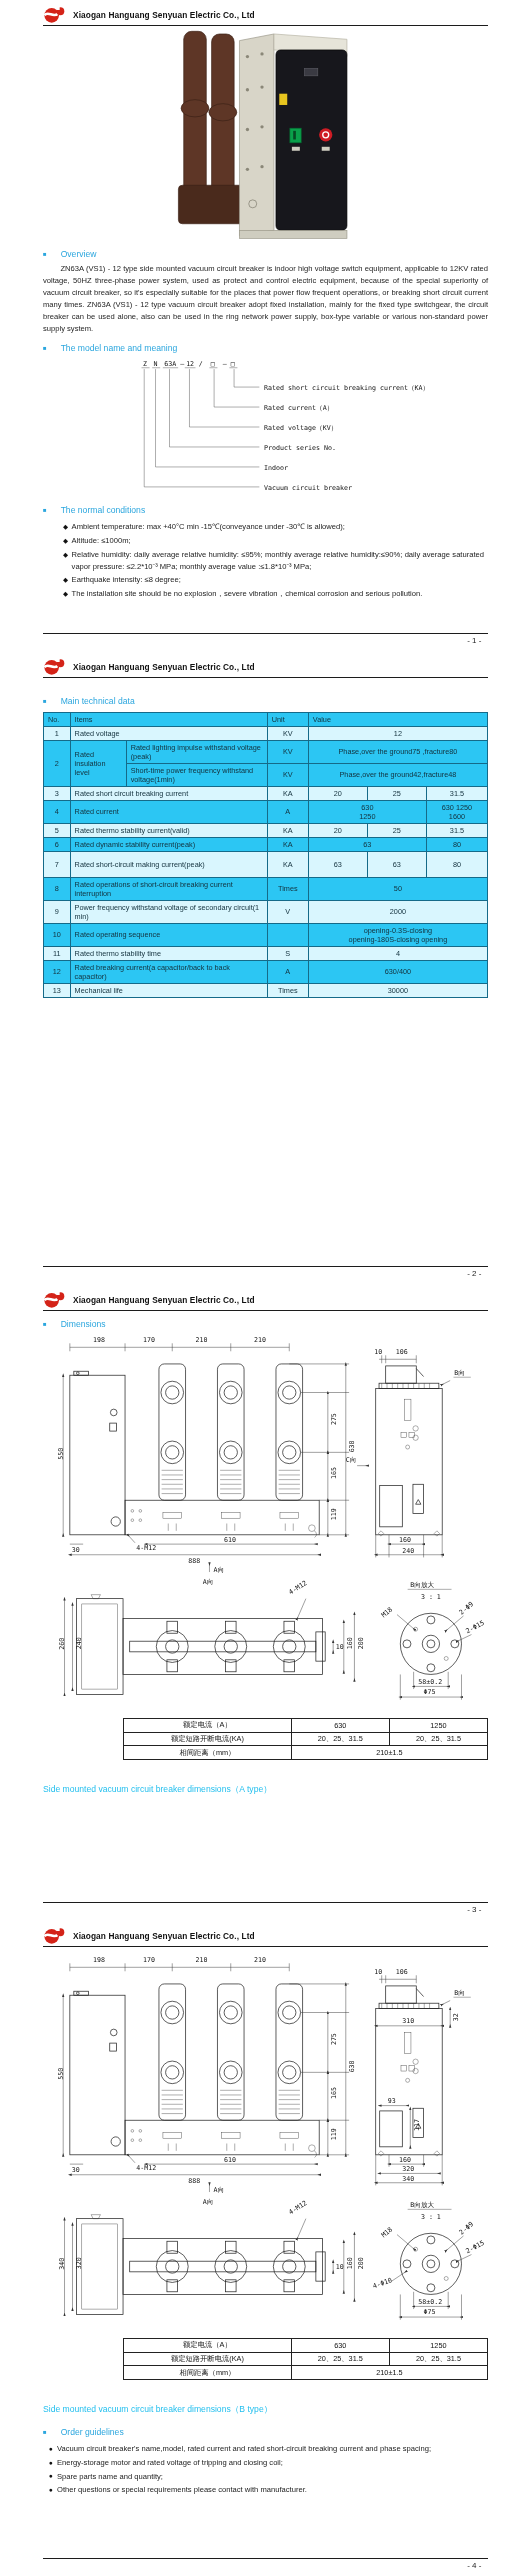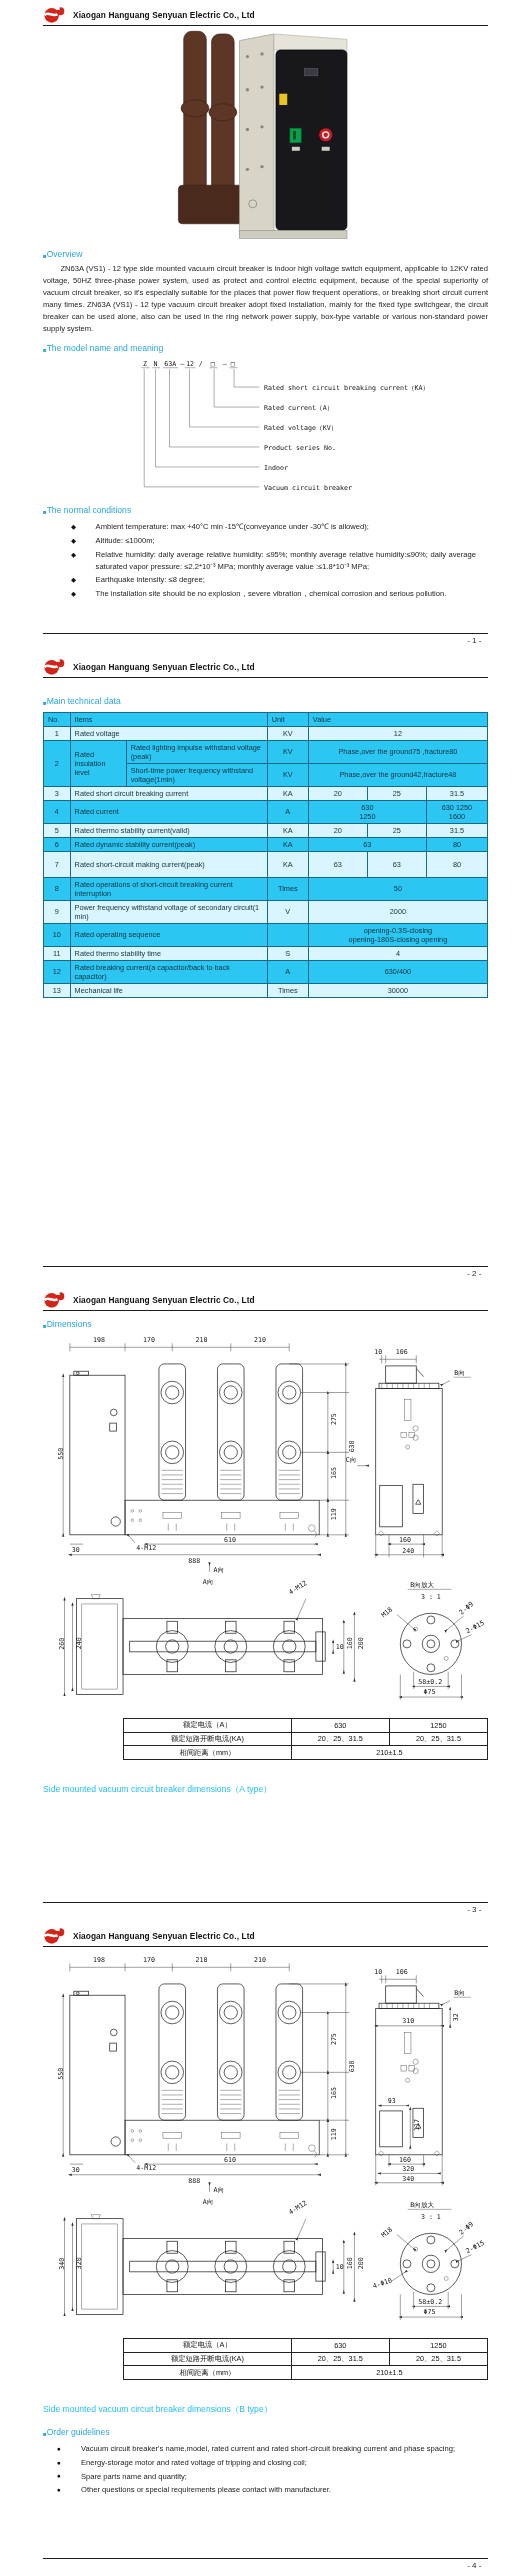--- a/index.html
+++ b/index.html
@@ -1,27 +1,27 @@
 <!DOCTYPE html>
 <html style="font-size:10.6px"><head>
 <meta charset="utf-8">
 <style>
   html,body{margin:0;padding:0;background:#fff;}
   body{width:512px;font-family:"Liberation Sans",sans-serif;color:#222;}
   .page{width:512px;box-sizing:border-box;padding:6px 24px 0 43px;display:flex;flex-direction:column;background:#fff;}
   .p1{height:652px}.p2{height:633px}.p3{height:636px}.p4{height:656px}
   .hdr{display:flex;align-items:center;gap:6px;border-bottom:1.3px solid #1c1c1c;padding-bottom:2px;}
   .hdr .co{font-weight:bold;font-size:8.3px;color:#101010;letter-spacing:0.1px;}
-  .sec{display:flex;align-items:flex-end;gap:0;font-size:8.6px;margin:8px 0 3.3px;}
+  .sec{display:flex;align-items:center;gap:14px;font-size:8.6px;margin:8px 0 3.3px;}
   .sec .sq{font-size:6px;line-height:1;}
   .accent{color:#2ba6de;}
   .bodytext{font-size:7.6px;line-height:1.6;text-align:justify;color:#242424;margin:0;}
   .indent{text-indent:2.3em;}
   ul.blist{margin:1.3px 0 0 0;padding:0;}
-  ul.blist li{list-style:none;display:flex;gap:18px;font-size:7.6px;line-height:1.55;margin:2px 12px;text-align:justify;}
+  ul.blist li{list-style:none;display:flex;gap:2px;font-size:7.6px;line-height:1.55;margin:2px 4px;text-align:justify;}
   ul.blist li .bt{flex:0 0 8px;text-align:center;font-size:6.6px;padding-top:0.7px;color:#111;}
   ul.blist.cond{padding-left:14.6px;}
   .ftr{margin-top:auto;border-top:1px solid #1c1c1c;text-align:right;font-size:8px;color:#222;padding:2px 6.6px 6.6px 0;}
   
   table.ttable{border-collapse:collapse;width:100%;font-size:7.3px;border:1.3px solid #4c5761;margin-top:2.7px;}
   table.ttable td,table.ttable th{border:0.7px solid #156a89;padding:2px 4px;color:#13313d;vertical-align:middle;}
   table.ttable th{font-weight:normal;text-align:left;}
   .dark{background:#2cc6f3;}
   .light{background:#d9f6fe;}
   .tc{text-align:center;}

